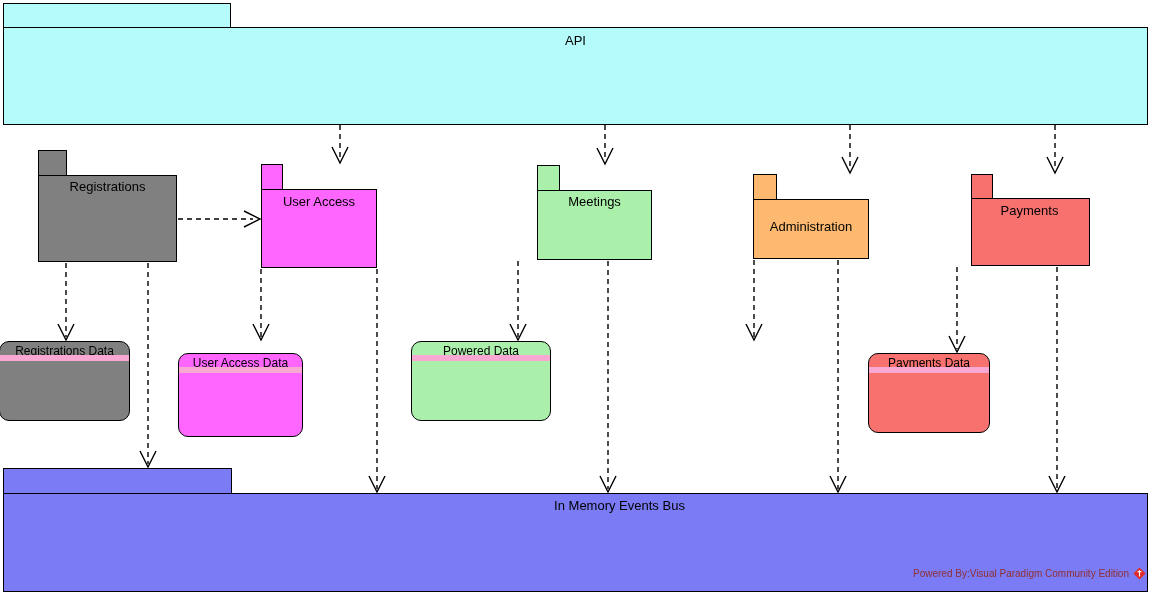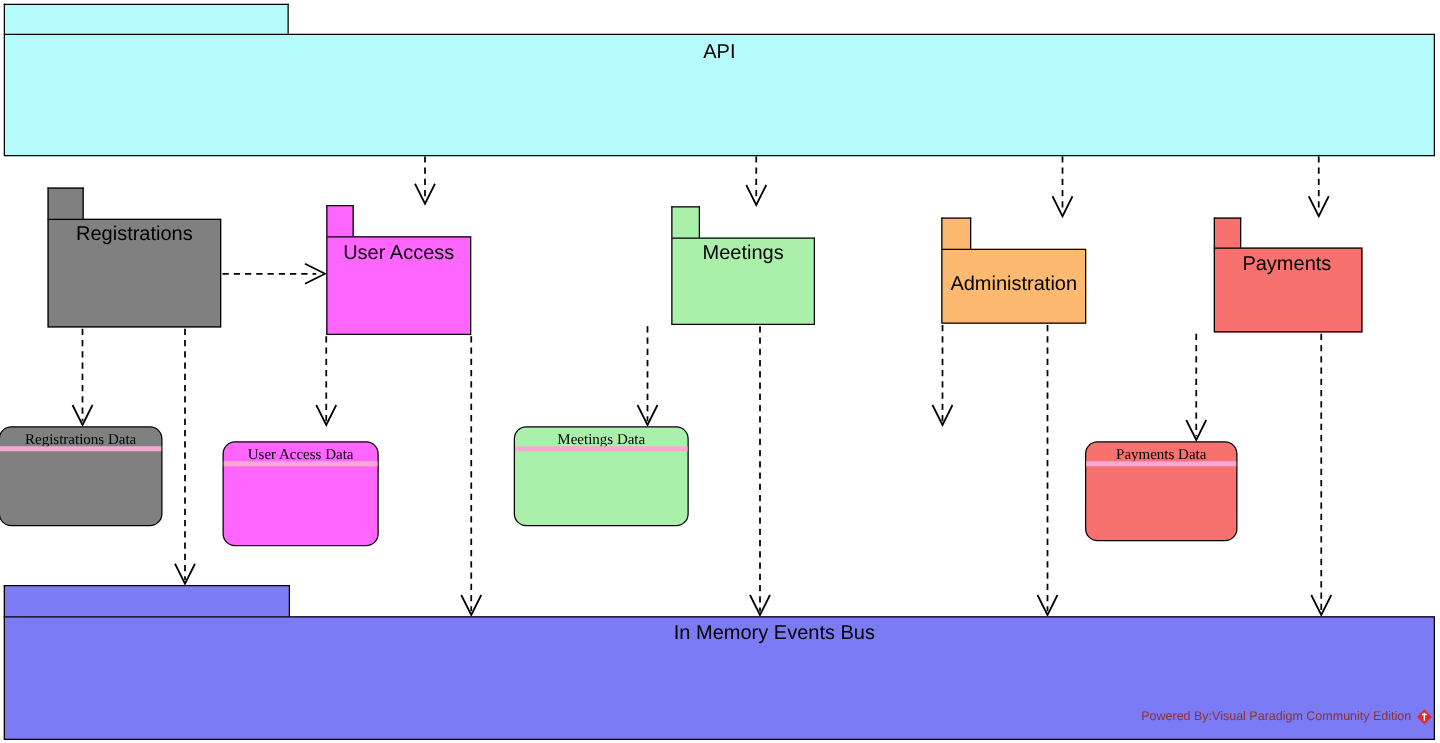--- a/index.html
+++ b/index.html
@@ -43,43 +43,42 @@
     position: absolute;
     left: 0;
     box-sizing: border-box;
     border: 1px solid #000000;
   }
   .package .pkg-label {
     position: absolute;
     left: 0;
     width: 100%;
     text-align: center;
-    font-size: 16px;
+    font-size: 13px;
     color: #000000;
     white-space: nowrap;
   }
 
   
   .datastore {
     position: absolute;
     box-sizing: border-box;
     border: 1px solid #000000;
     border-radius: 10px;
   }
   .datastore .ds-header {
     box-sizing: border-box;
     height: 19px;
     line-height: 18px;
     text-align: center;
     font-size: 12px;
     color: #000000;
-    border-bottom: 4px solid #f9a8d4;
+    border-bottom: 6px solid #f9a8d4;
     white-space: nowrap;
     overflow: hidden;
-    font-family: Liberation Serif, serif;
   }
 
   
   #watermark {
     position: absolute;
     right: 6px;
     bottom: 14px;
     display: flex;
     align-items: center;
     gap: 4px;
@@ -181,21 +180,21 @@
 
   <div class="datastore" style="left:-1px; top:341px; width:131px; height:80px; background:#808080;">
     <div class="ds-header">Registrations Data</div>
   </div>
 
   <div class="datastore" style="left:178px; top:341px; width:125px; height:84px; background:#ff66ff;margin-top:12px;">
     <div class="ds-header">User Access Data</div>
   </div>
 
   <div class="datastore" style="left:411px; top:341px; width:140px; height:80px; background:#aaf0aa;">
-    <div class="ds-header">Meetings Data</div>
+    <div class="ds-header">Powered Data</div>
   </div>
 
 
   <div class="datastore" style="left:868px; top:353px; width:122px; height:80px; background:#f7716f;">
     <div class="ds-header">Payments Data</div>
   </div>
 
   <div class="package" style="left:3px; top:468px; width:1145px; height:124px;">
     <div class="tab" style="width:229px; height:26px; background:#7b7bf5;"></div>
     <div class="body" style="top:25px; width:1145px; height:99px; background:#7b7bf5;"></div>

